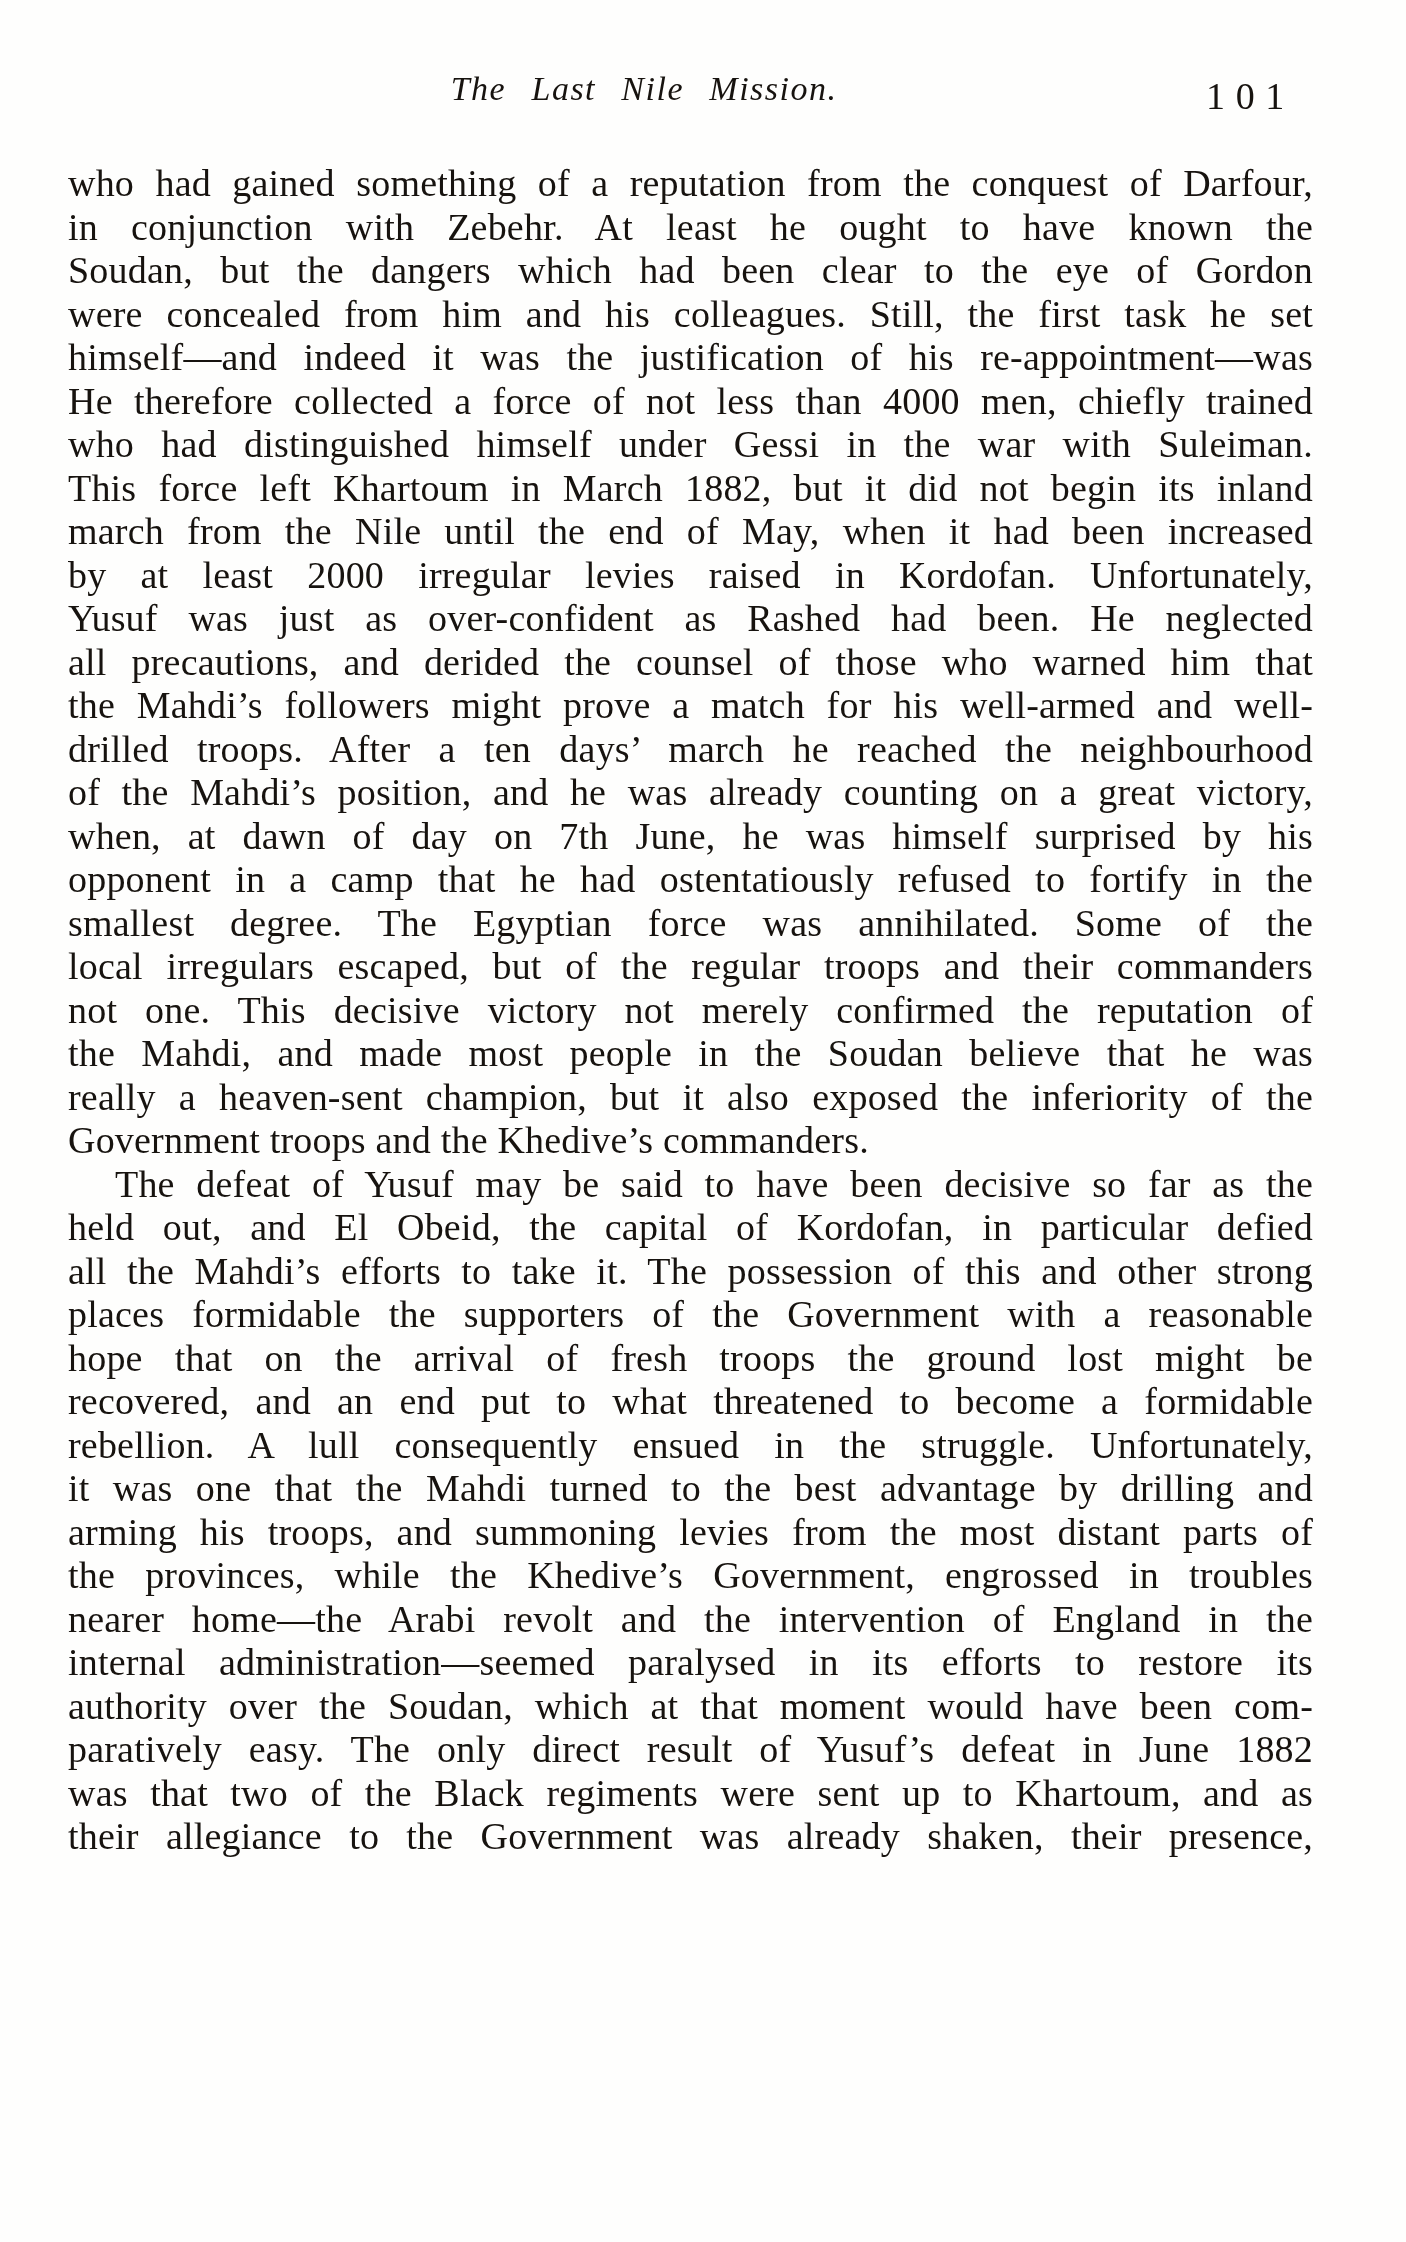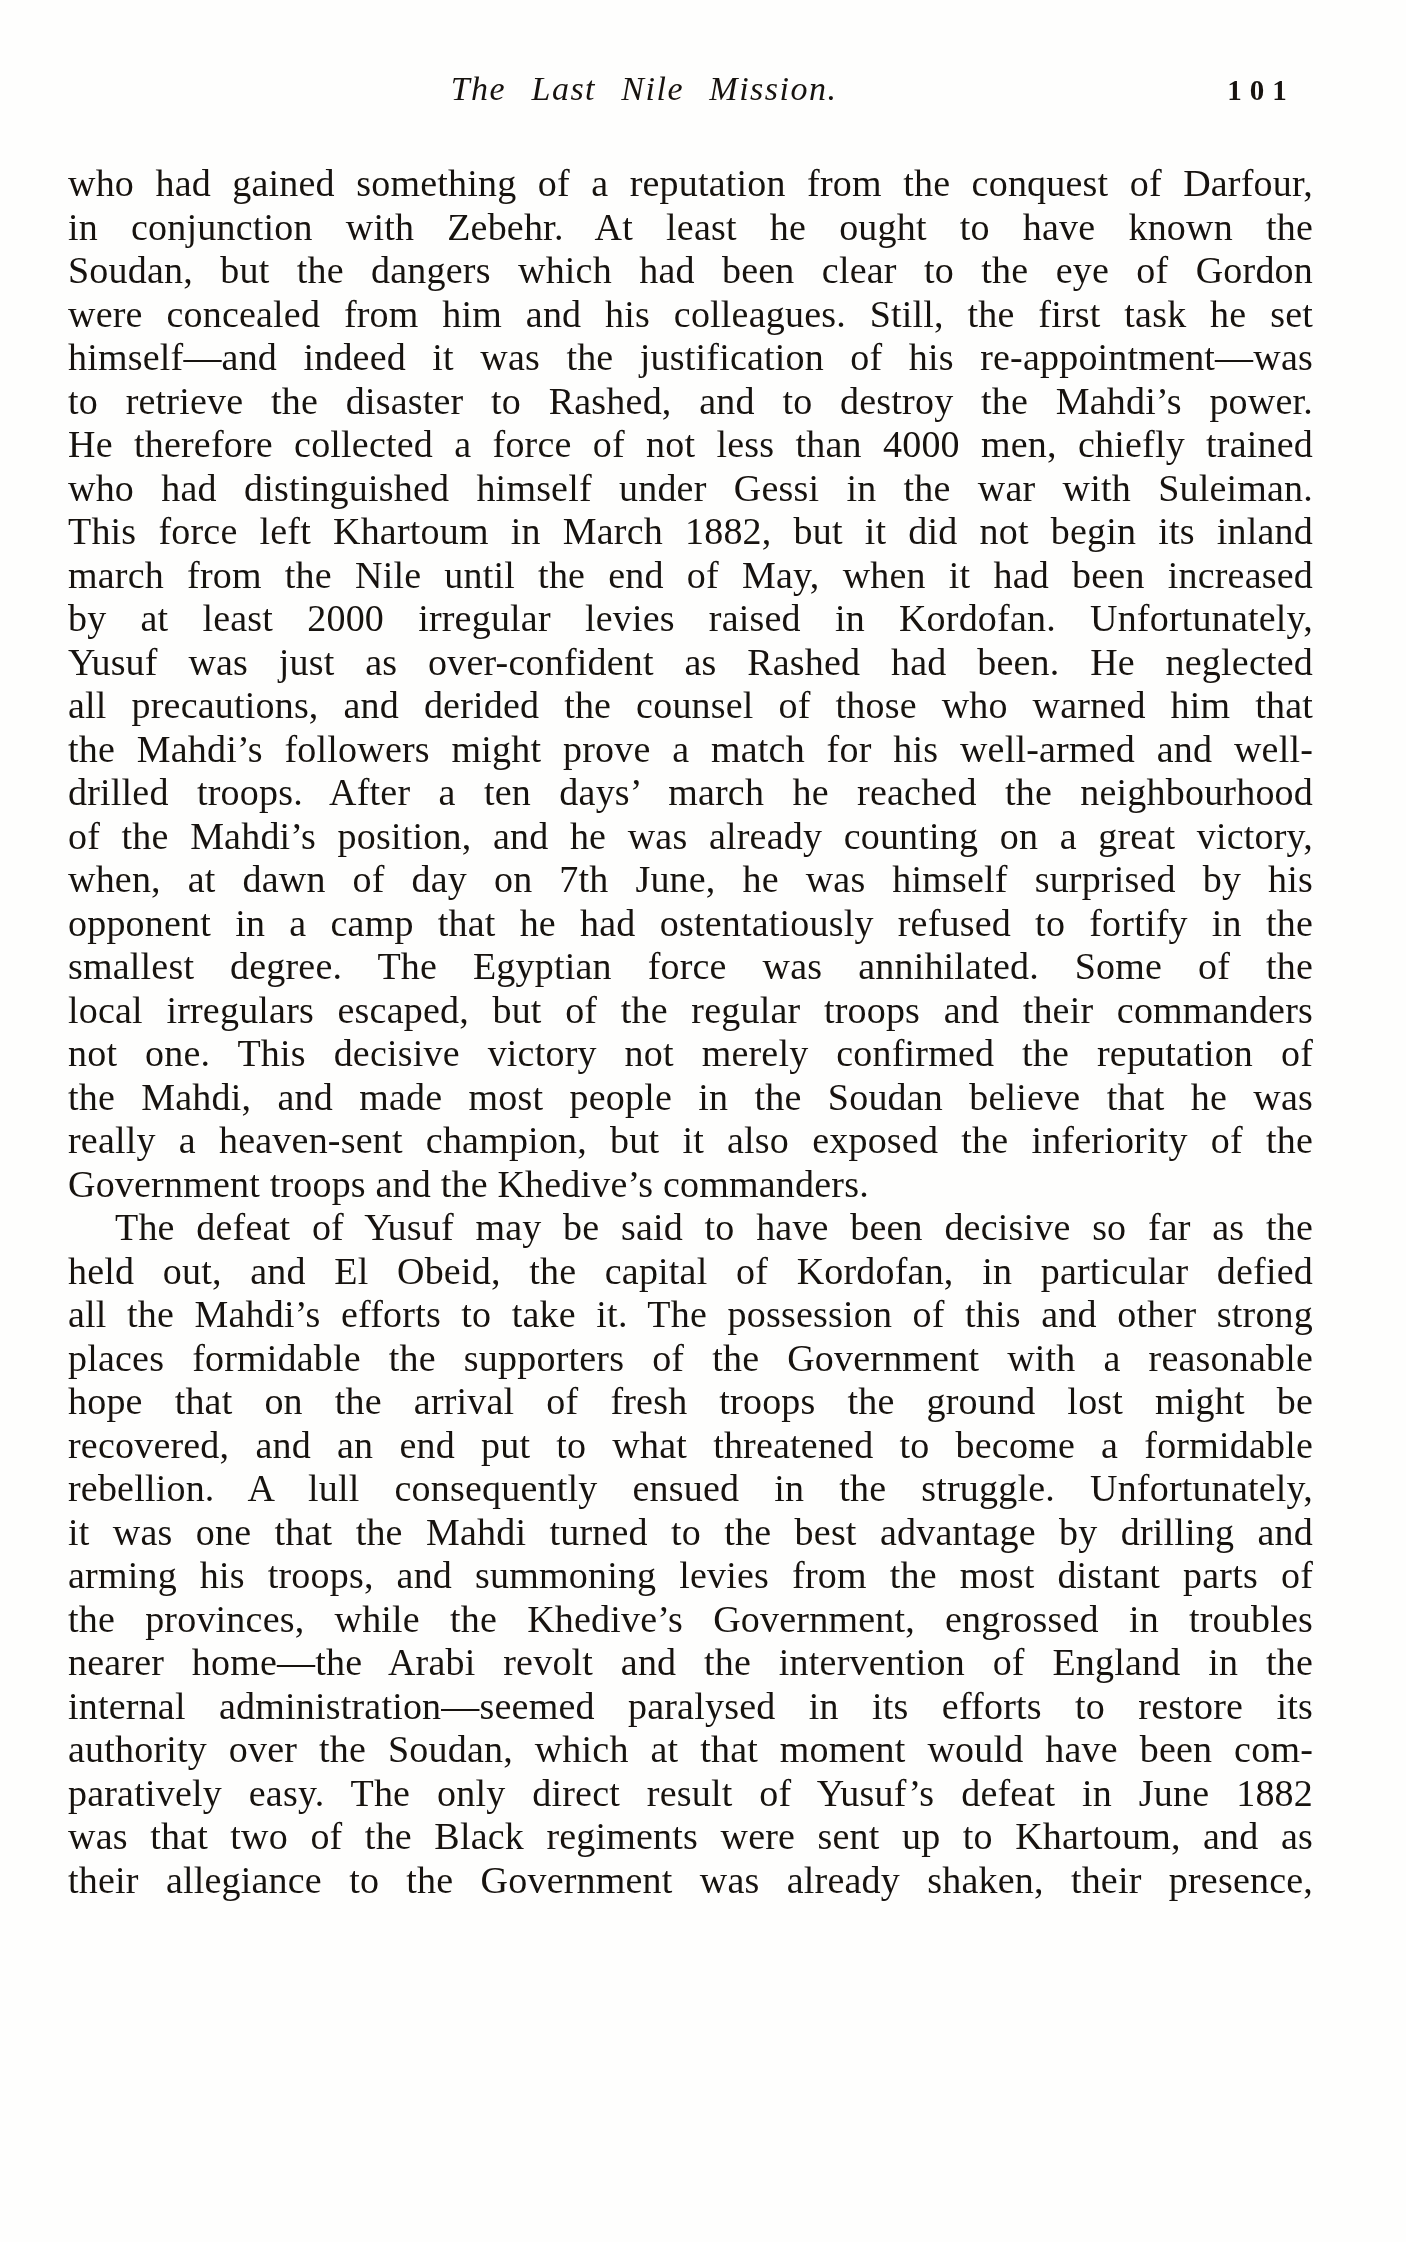--- a/index.html
+++ b/index.html
@@ -35,23 +35,22 @@
     font-style: italic;
     font-size: 34px;
     letter-spacing: 1.5px;
     word-spacing: 0.45em;
     white-space: nowrap;
   }
   .head-page-number {
     position: absolute;
     right: 18px;
     top: 4px;
-    font-size: 29px;
+    font-size: 38px;
     letter-spacing: 0.28em;
-    font-weight: bold;
   }
   .text-block {
     font-size: 38px;
     line-height: 43.5px;
     letter-spacing: 0.2px;
   }
   .line {
     text-align: justify;
     text-align-last: justify;
     min-height: 43.5px;
@@ -70,21 +69,20 @@
   <div class="running-head">
     <div class="head-title">The Last Nile Mission.</div>
     <div class="head-page-number">101</div>
   </div>
   <div class="text-block">
       <div class="line">who had gained something of a reputation from the conquest of Darfour,</div>
       <div class="line">in conjunction with Zebehr. At least he ought to have known the</div>
       <div class="line">Soudan, but the dangers which had been clear to the eye of Gordon</div>
       <div class="line">were concealed from him and his colleagues. Still, the first task he set</div>
       <div class="line">himself—and indeed it was the justification of his re-appointment—was</div>
-      <div class="line">to retrieve the disaster to Rashed, and to destroy the Mahdi’s power.</div>
       <div class="line">He therefore collected a force of not less than 4000 men, chiefly trained</div>
       <div class="line">who had distinguished himself under Gessi in the war with Suleiman.</div>
       <div class="line">This force left Khartoum in March 1882, but it did not begin its inland</div>
       <div class="line">march from the Nile until the end of May, when it had been increased</div>
       <div class="line">by at least 2000 irregular levies raised in Kordofan. Unfortunately,</div>
       <div class="line">Yusuf was just as over-confident as Rashed had been. He neglected</div>
       <div class="line">all precautions, and derided the counsel of those who warned him that</div>
       <div class="line">the Mahdi’s followers might prove a match for his well-armed and well-</div>
       <div class="line">drilled troops. After a ten days’ march he reached the neighbourhood</div>
       <div class="line">of the Mahdi’s position, and he was already counting on a great victory,</div>

